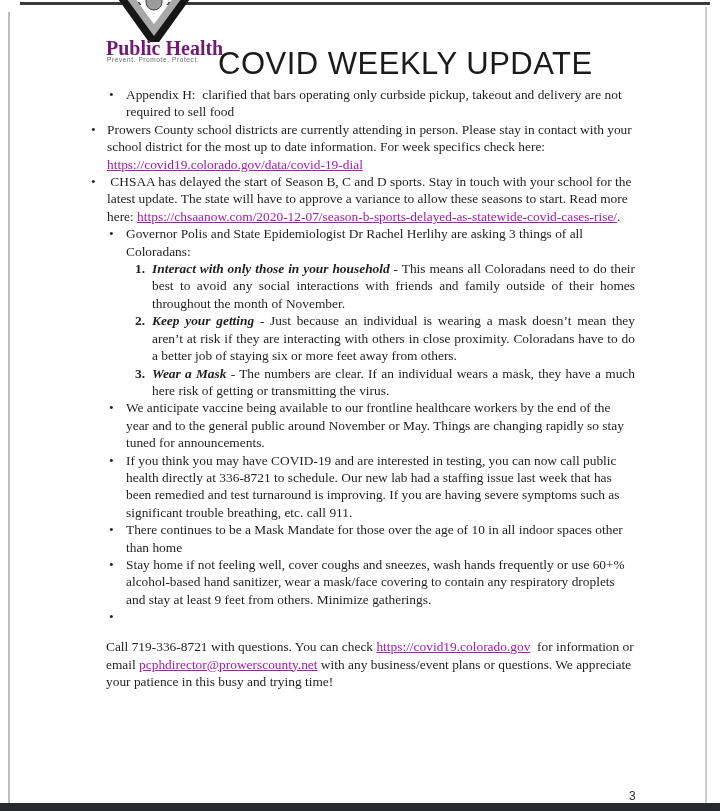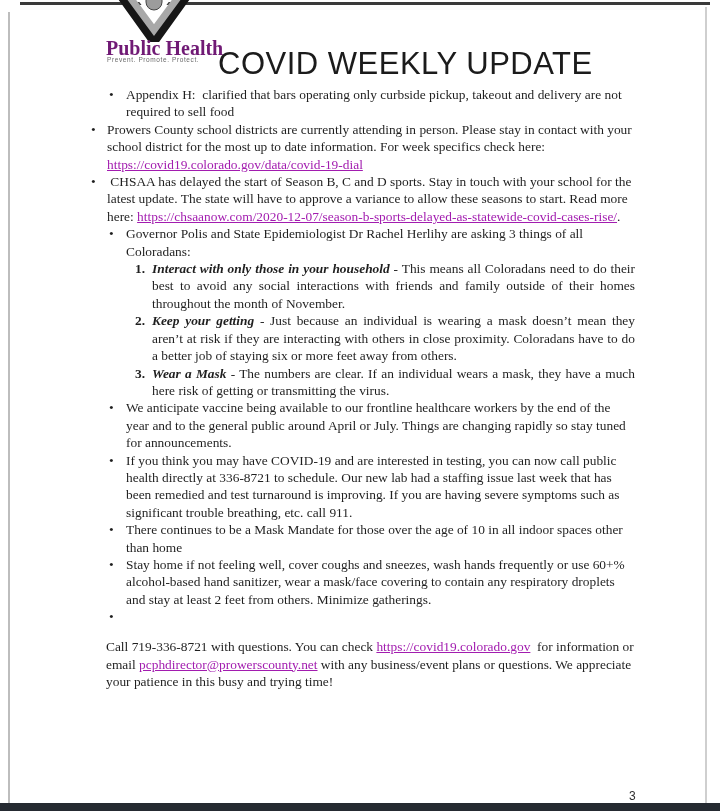--- a/index.html
+++ b/index.html
@@ -81,22 +81,22 @@
   <h1 class="doc-title">COVID WEEKLY UPDATE</h1>
 
   <div class="content">
       <div class="block bullet lvl1"><span class="marker">•</span><span class="body-run"><span>Appendix H:  clarified that bars operating only curbside pickup, takeout and delivery are not required to sell food</span></span></div>
       <div class="block bullet lvl0"><span class="marker">•</span><span class="body-run"><span>Prowers County school districts are currently attending in person. Please stay in contact with your school district for the most up to date information. For week specifics check here: </span><a href="#" class="doclink">https://covid19.colorado.gov/data/covid-19-dial</a></span></div>
       <div class="block bullet lvl0"><span class="marker">•</span><span class="body-run"><span> CHSAA has delayed the start of Season B, C and D sports. Stay in touch with your school for the latest update. The state will have to approve a variance to allow these seasons to start. Read more here: </span><a href="#" class="doclink">https://chsaanow.com/2020-12-07/season-b-sports-delayed-as-statewide-covid-cases-rise/</a><span>.</span></span></div>
       <div class="block bullet lvl1"><span class="marker">•</span><span class="body-run"><span>Governor Polis and State Epidemiologist Dr Rachel Herlihy are asking 3 things of all Coloradans:</span></span></div>
       <div class="block numbered"><span class="marker">1.</span><span class="body-run"><span class="bold">Interact with only those in your household</span><span> - This means all Coloradans need to do their best to avoid any social interactions with friends and family outside of their homes throughout the month of November.</span></span></div>
       <div class="block numbered"><span class="marker">2.</span><span class="body-run"><span class="bold">Keep your getting</span><span> - Just because an individual is wearing a mask doesn’t mean they aren’t at risk if they are interacting with others in close proximity. Coloradans have to do a better job of staying six or more feet away from others.</span></span></div>
       <div class="block numbered"><span class="marker">3.</span><span class="body-run"><span class="bold">Wear a Mask</span><span> - The numbers are clear. If an individual wears a mask, they have a much here risk of getting or transmitting the virus.</span></span></div>
-      <div class="block bullet lvl1"><span class="marker">•</span><span class="body-run"><span>We anticipate vaccine being available to our frontline healthcare workers by the end of the year and to the general public around April or July. Things are changing rapidly so stay tuned for announcements.</span></span></div>
+      <div class="block bullet lvl1"><span class="marker">•</span><span class="body-run"><span>We anticipate vaccine being available to our frontline healthcare workers by the end of the year and to the general public around November or May. Things are changing rapidly so stay tuned for announcements.</span></span></div>
       <div class="block bullet lvl1"><span class="marker">•</span><span class="body-run"><span>If you think you may have COVID-19 and are interested in testing, you can now call public health directly at 336-8721 to schedule. Our new lab had a staffing issue last week that has been remedied and test turnaround is improving. If you are having severe symptoms such as significant trouble breathing, etc. call 911.</span></span></div>
       <div class="block bullet lvl1"><span class="marker">•</span><span class="body-run"><span>There continues to be a Mask Mandate for those over the age of 10 in all indoor spaces other than home</span></span></div>
-      <div class="block bullet lvl1"><span class="marker">•</span><span class="body-run"><span>Stay home if not feeling well, cover coughs and sneezes, wash hands frequently or use 60+% alcohol-based hand sanitizer, wear a mask/face covering to contain any respiratory droplets and stay at least 2 feet from others. Minimize gatherings.</span></span></div>
+      <div class="block bullet lvl1"><span class="marker">•</span><span class="body-run"><span>Stay home if not feeling well, cover coughs and sneezes, wash hands frequently or use 60+% alcohol-based hand sanitizer, wear a mask/face covering to contain any respiratory droplets and stay at least 9 feet from others. Minimize gatherings.</span></span></div>
       <div class="block bullet lvl1"><span class="marker">•</span></div>
       <div class="block paragraph"><span class="body-run"><span>Call 719-336-8721 with questions. You can check </span><a href="#" class="doclink">https://covid19.colorado.gov</a><span>  for information or email </span><a href="#" class="doclink">pcphdirector@prowerscounty.net</a><span> with any business/event plans or questions. We appreciate your patience in this busy and trying time!</span></span></div>
     </div>
 
   <div class="page-number">3</div>
 </div>
 
 </body></html>

